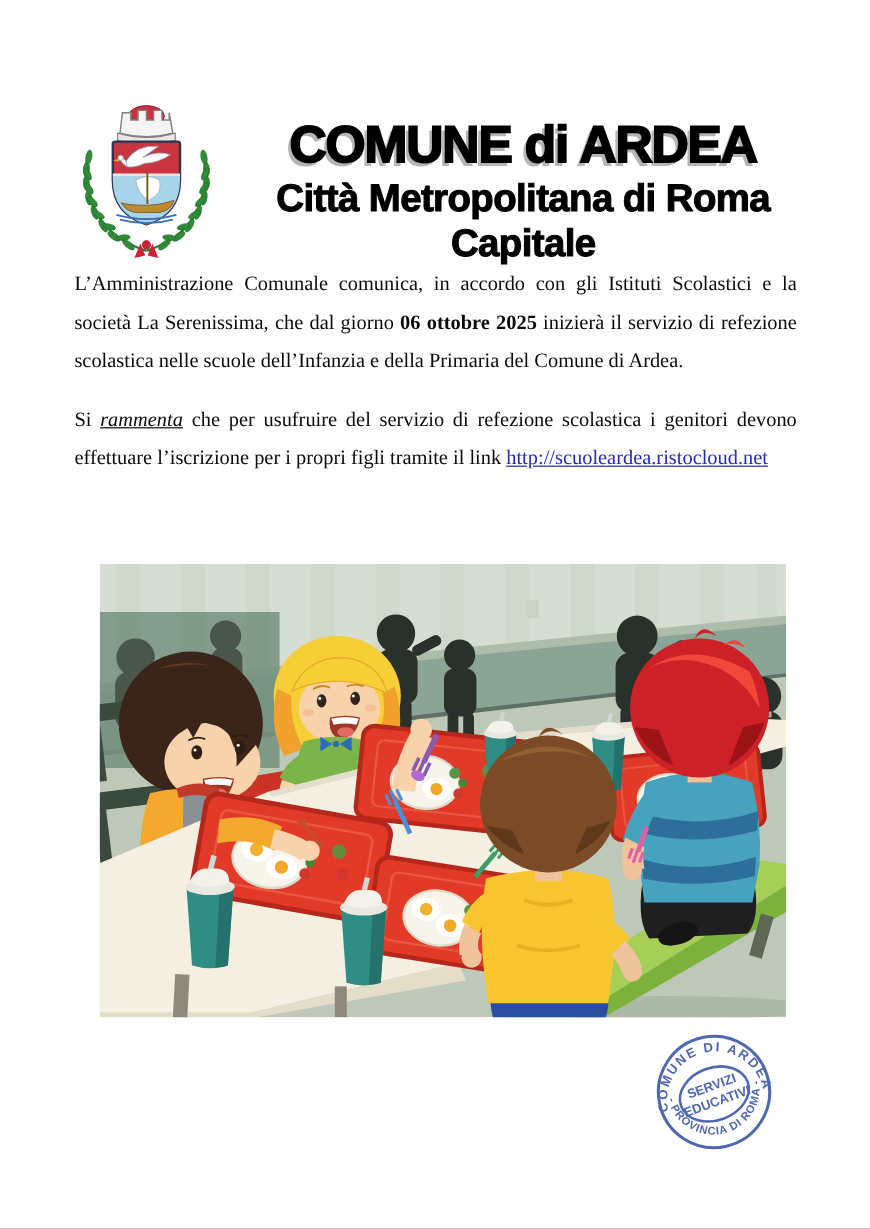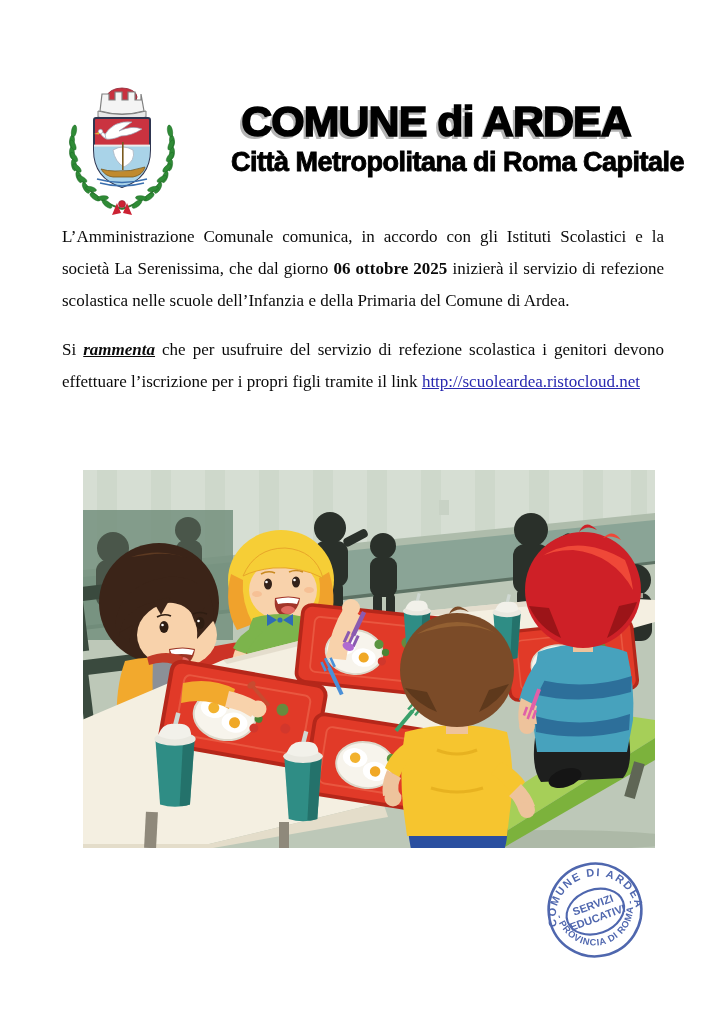--- a/index.html
+++ b/index.html
@@ -6,28 +6,28 @@
   .page{
     position:relative;width:725px;height:1024px;background:#ffffff;
     margin:0 auto;overflow:hidden;font-family:"Liberation Serif",serif;
   }
   
   .coa{position:absolute;left:53px;top:76px;width:138px;height:140px;}
   .title-block{position:absolute;left:188px;top:98px;width:496px;text-align:center;
     font-family:"Liberation Sans",sans-serif;color:#000;}
   .doc-title{font-size:43px;font-weight:bold;letter-spacing:-1px;line-height:46px;
     -webkit-text-stroke:1.6px #000;text-shadow:-3px 3px 0 #b5b5b5;}
-  .doc-subtitle{font-size:27px;font-weight:bold;letter-spacing:-0.5px;margin-top:3px;text-align:right;
+  .doc-subtitle{font-size:32px;font-weight:bold;letter-spacing:-0.5px;margin-top:3px;
     -webkit-text-stroke:0.9px #000;}
   
   .text-body{position:absolute;left:62px;top:221px;width:602px;
     font-size:17px;line-height:32px;text-align:justify;color:#0a0a0a;}
   .text-body p{margin:0;}
   .text-body p.second{margin-top:17px;}
-  .emph{font-weight:bold;font-style:italic;text-decoration:underline;}
+  .emph{font-weight:normal;font-style:italic;text-decoration:underline;}
   a.doc-link{color:#2929b0;text-decoration:underline;cursor:pointer;}
   
   .illustration{position:absolute;left:83px;top:470px;width:572px;height:378px;overflow:hidden;}
   .illustration svg{display:block;}
   
   .stamp{position:absolute;left:536px;top:851px;width:118px;height:118px;
     transform:rotate(-12deg);opacity:0.9;}
   .stamp text{font-family:"Liberation Sans",sans-serif;font-weight:bold;fill:#3d57a6;}
   .stamp .arc-top{font-size:13px;letter-spacing:2px;}
   .stamp .arc-bottom{font-size:11px;letter-spacing:0.8px;}

